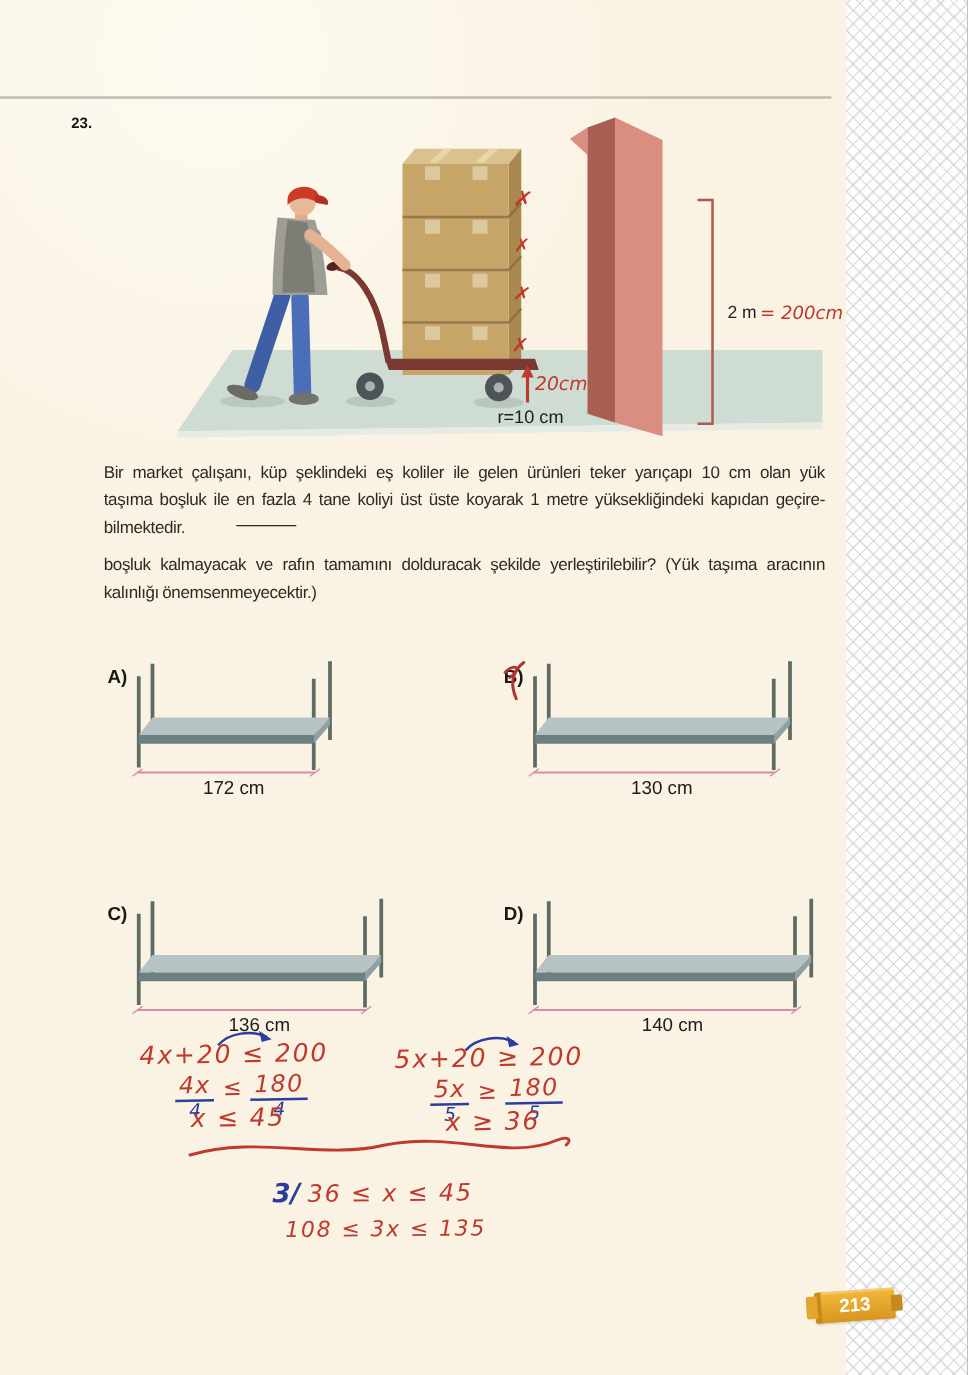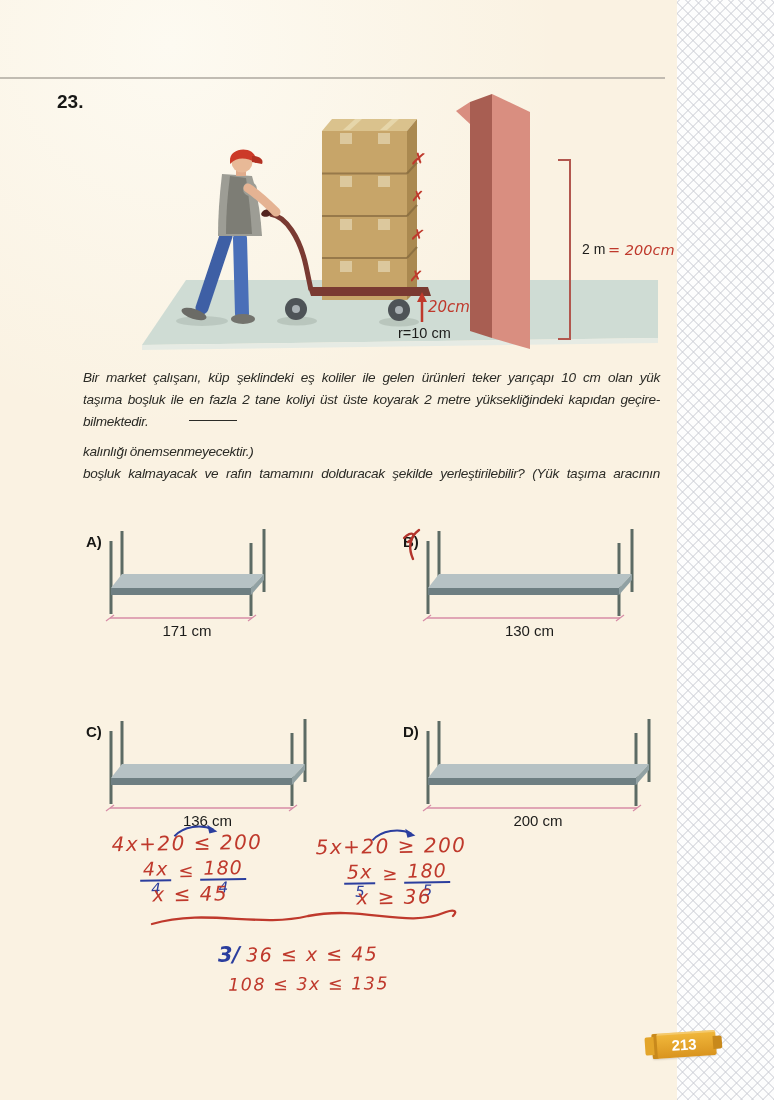--- a/index.html
+++ b/index.html
@@ -4,24 +4,24 @@
 <style>
   html,body{margin:0;padding:0;background:#888;}
   .canvas{position:relative;width:774px;height:1100px;overflow:hidden;
     background:radial-gradient(circle at 22% 4%, #fdfaf1 0%, rgba(253,250,241,0) 32%), #faf2e2;
     font-family:"Liberation Sans", sans-serif;color:#26261f;}
   .side-pattern{position:absolute;left:677px;top:0;width:97px;height:1100px;background-color:#fdfdfd;
     background-image:
       repeating-linear-gradient(45deg, rgba(200,202,210,.50) 0 1.4px, transparent 1.4px 7.6px),
       repeating-linear-gradient(-45deg, rgba(200,202,210,.50) 0 1.4px, transparent 1.4px 7.6px);}
   .divider{position:absolute;left:0;top:77px;width:665px;height:2px;background:#b6b2a8;opacity:.85;}
-  .qnum{position:absolute;left:57px;top:91px;font-weight:bold;font-size:19px;color:#171715;}
+  .qnum{position:absolute;left:57px;top:91px;font-weight:bold;font-size:12px;color:#171715;}
   .illu{position:absolute;left:140px;top:88px;}
   .body-text{position:absolute;left:83px;top:367px;width:577px;font-size:13.6px;
-    line-height:21.8px;letter-spacing:-0.3px;word-spacing:-0.8px;color:#2b2b26;font-style:italic;}
+    line-height:21.8px;letter-spacing:-0.3px;word-spacing:-0.8px;color:#2b2b26;}
   .para2{margin-top:9px;}
   .tline{text-align:justify;text-align-last:justify;white-space:nowrap;}
   .tline.lastline{text-align-last:left;}
   .uline{border-bottom:1.5px solid #2b2b26;padding-bottom:13px;}
   .option{position:absolute;width:250px;height:130px;}
   .opt-label{position:absolute;left:0;top:7px;font-weight:bold;font-size:15px;color:#171715;}
   .shelf-box{position:absolute;left:18px;top:2px;}
   .opt-length{position:absolute;left:18px;top:96px;text-align:center;font-size:15px;color:#1c1c1a;}
   .opt-mark{display:none;position:absolute;left:-5px;top:0px;}
   .hw-block{position:absolute;font-family:"DejaVu Sans",sans-serif;font-style:italic;transform:rotate(-1deg);}
@@ -128,44 +128,44 @@
     <text x="288" y="224" font-size="15" font-family="DejaVu Sans, sans-serif" font-style="italic" fill="#bf392c">20cm</text>
     <text x="258" y="250" font-size="14.5" fill="#1d1d1b">r=10 cm</text>
 
     <text x="442" y="166" font-size="14" fill="#1d1d1b">2 m</text>
     <text x="468" y="167" font-size="14.5" font-family="DejaVu Sans, sans-serif" font-style="italic" fill="#bf392c">= 200cm</text>
   </svg>
 
   <div class="body-text">
     <div id="para1" class="para">
         <div class="tline"><span>Bir market çalışanı, küp şeklindeki eş koliler ile gelen ürünleri teker yarıçapı 10 cm olan yük</span></div>
-        <div class="tline"><span>taşıma boşluk ile </span><span class="uline">en fazla</span><span> 2 tane koliyi üst üste koyarak 2 metre yüksekliğindeki kapıdan geçire-</span></div>
+        <div class="tline"><span>taşıma boşluk ile </span><span class="uline">en fazla</span><span> 4 tane koliyi üst üste koyarak 1 metre yüksekliğindeki kapıdan geçire-</span></div>
         <div class="tline lastline"><span>bilmektedir.</span></div>
       </div>
     <div id="para2" class="para para2">
+        <div class="tline"><span>boşluk kalmayacak ve rafın tamamını dolduracak şekilde yerleştirilebilir? (Yük taşıma aracının</span></div>
         <div class="tline lastline"><span>kalınlığı önemsenmeyecektir.)</span></div>
-        <div class="tline"><span>boşluk kalmayacak ve rafın tamamını dolduracak şekilde yerleştirilebilir? (Yük taşıma aracının</span></div>
       </div>
   </div>
 
   <div class="option" style="left:86px;top:526px;">
       <span class="opt-label">A)</span>
       <div class="shelf-box"><svg width="166" height="100" viewBox="-6 0 166 100">
     <line x1="12" y1="3" x2="12" y2="66" stroke="#5c6b64" stroke-width="3"></line>
     <line x1="154" y1="1" x2="154" y2="64" stroke="#5c6b64" stroke-width="3"></line>
     <line x1="1" y1="13" x2="1" y2="86" stroke="#5c6b64" stroke-width="3"></line>
     <line x1="141" y1="15" x2="141" y2="88" stroke="#5c6b64" stroke-width="3"></line>
     <polygon points="1,60 141,60 154,46 12,46" fill="#b6c2c4"></polygon>
     <polygon points="141,60 154,46 154,52 141,67" fill="#91a1a3"></polygon>
     <rect x="1" y="60" width="140" height="7" fill="#6e7f82"></rect>
     <line x1="0" y1="90" x2="142" y2="90" stroke="#d78ca6" stroke-width="1.5"></line>
     <line x1="-4" y1="93" x2="4" y2="87" stroke="#d78ca6" stroke-width="1.2"></line>
     <line x1="138" y1="93" x2="146" y2="87" stroke="#d78ca6" stroke-width="1.2"></line>
   </svg></div>
-      <div class="opt-length" style="width: 166px;">171 cm</div>
+      <div class="opt-length" style="width: 166px;">172 cm</div>
     </div>
   <div class="option" style="left:403px;top:526px;">
       <span class="opt-label">B)</span>
       <svg class="opt-mark" width="28" height="36" style="display: block;">
         <path d="M21,4 C10,12 11,24 15,33" stroke="#b3342c" stroke-width="2.4" fill="none" stroke-linecap="round"></path>
         <path d="M6,12 C13,4 21,8 10,16" stroke="#b3342c" stroke-width="2.2" fill="none" stroke-linecap="round"></path>
       </svg>
       <div class="shelf-box"><svg width="217" height="100" viewBox="-6 0 217 100">
     <line x1="12" y1="3" x2="12" y2="66" stroke="#5c6b64" stroke-width="3"></line>
     <line x1="205" y1="1" x2="205" y2="64" stroke="#5c6b64" stroke-width="3"></line>
@@ -203,21 +203,21 @@
     <line x1="222" y1="1" x2="222" y2="64" stroke="#5c6b64" stroke-width="3"></line>
     <line x1="1" y1="13" x2="1" y2="86" stroke="#5c6b64" stroke-width="3"></line>
     <line x1="209" y1="15" x2="209" y2="88" stroke="#5c6b64" stroke-width="3"></line>
     <polygon points="1,60 209,60 222,46 12,46" fill="#b6c2c4"></polygon>
     <polygon points="209,60 222,46 222,52 209,67" fill="#91a1a3"></polygon>
     <rect x="1" y="60" width="208" height="7" fill="#6e7f82"></rect>
     <line x1="0" y1="90" x2="210" y2="90" stroke="#d78ca6" stroke-width="1.5"></line>
     <line x1="-4" y1="93" x2="4" y2="87" stroke="#d78ca6" stroke-width="1.2"></line>
     <line x1="206" y1="93" x2="214" y2="87" stroke="#d78ca6" stroke-width="1.2"></line>
   </svg></div>
-      <div class="opt-length" style="width: 234px;">200 cm</div>
+      <div class="opt-length" style="width: 234px;">140 cm</div>
     </div>
 
   <div class="hw-block" style="left:112px;top:831px;">
     <div class="hw-line">4x+20 ≤ 200</div>
     <svg class="blue-arrow" style="left:60px;top:-9px;" width="50" height="18">
       <path d="M3,14 C12,4 30,2 42,8" stroke="#2b3e9e" stroke-width="2" fill="none"></path>
       <polygon points="46,10 36,3 38,12" fill="#2b3e9e"></polygon>
     </svg>
     <div class="frac-row">
       <span class="frac">

